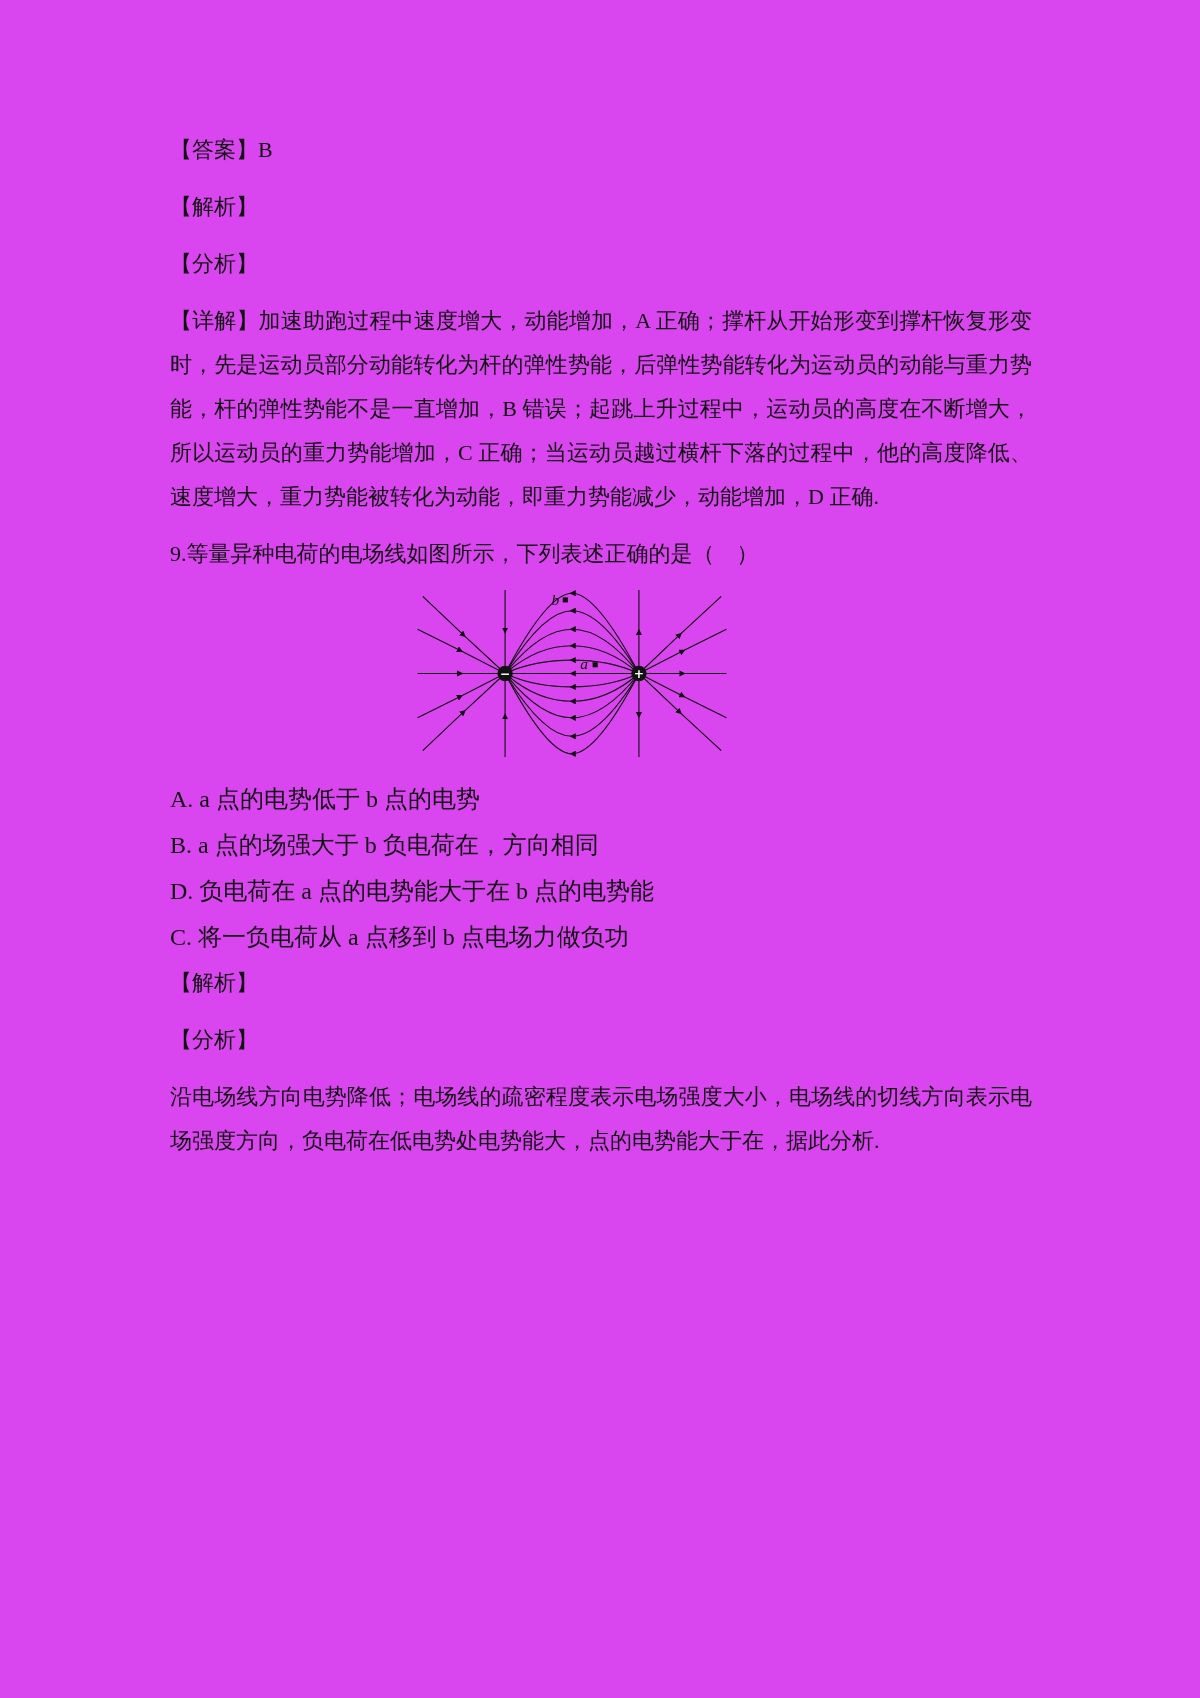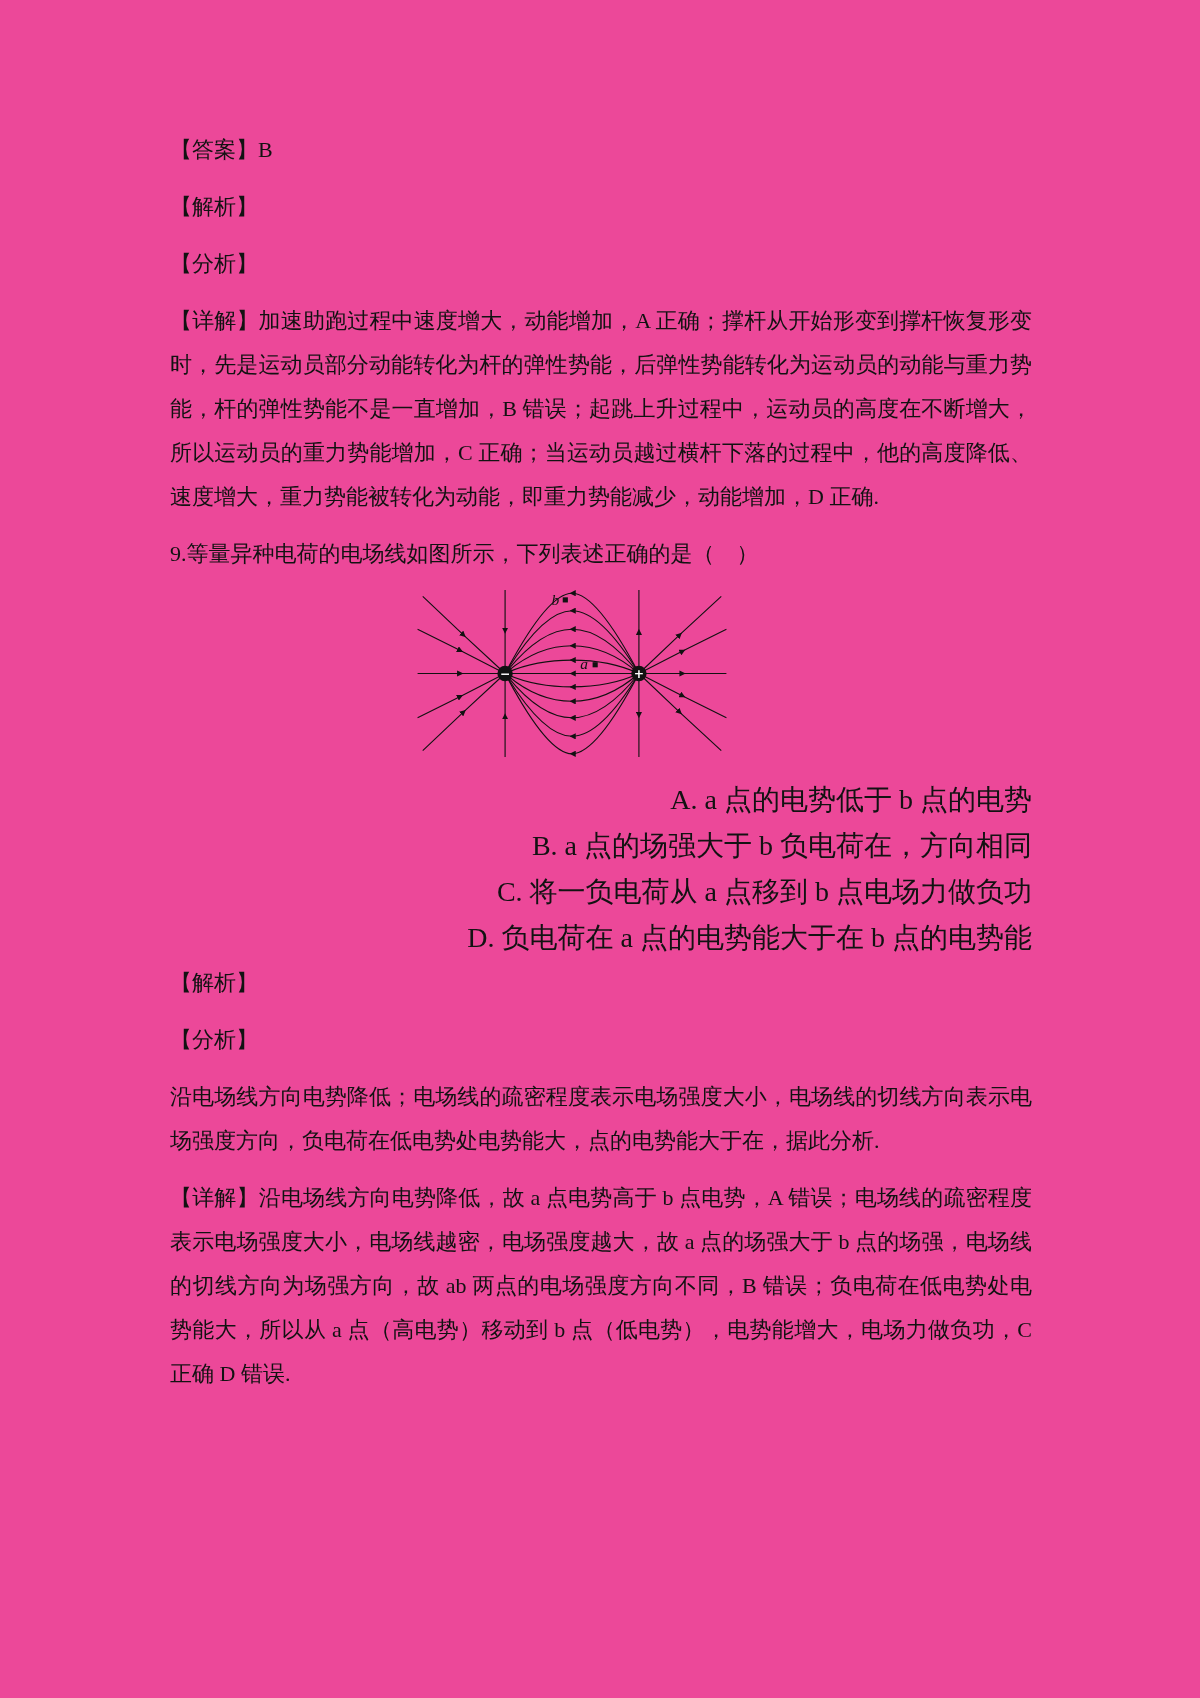--- a/index.html
+++ b/index.html
@@ -4,21 +4,21 @@
 <style>
   html, body {
     margin: 0;
     padding: 0;
     background: #ffffff;
   }
   .page {
     position: relative;
     width: 1200px;
     height: 1698px;
-    background: #ec4899;
+    background: #d946ef;
     box-sizing: border-box;
     padding: 128px 168px 71px 170px;
     font-family: "Liberation Serif", "DejaVu Serif", serif;
     color: #121212;
     overflow: hidden;
   }
   .para {
     font-size: 22px;
     line-height: 44px;
     margin: 0 0 13px 0;
@@ -28,24 +28,23 @@
     font-size: 22px;
     line-height: 44px;
     margin: 0 0 13px 0;
   }
   .question {
     font-size: 22px;
     line-height: 44px;
     margin: 6px 0 8px 0;
   }
   .option {
-    font-size: 28px;
+    font-size: 24px;
     line-height: 45px;
-    margin: 0 0 1px 12px;
-    text-align: right;
+    margin: 0 0 1px 0;
   }
   .figure-wrap {
     width: 340px;
     margin: 10px 0 16px 232px;
   }
   .figure-wrap svg {
     display: block;
   }
   .fieldline {
     fill: none;
@@ -120,21 +119,20 @@
 
       <text class="pointlabel" x="130" y="18">b</text>
       <rect x="141" y="11" width="5" height="5" fill="#111111"></rect>
       <text class="pointlabel" x="158" y="81">a</text>
       <rect x="170" y="74" width="5" height="5" fill="#111111"></rect>
     </svg>
   </div>
 
   <p class="option">A. a 点的电势低于 b 点的电势</p>
   <p class="option">B. a 点的场强大于 b 负电荷在，方向相同</p>
+  <p class="option">D. 负电荷在 a 点的电势能大于在 b 点的电势能</p>
   <p class="option">C. 将一负电荷从 a 点移到 b 点电场力做负功</p>
-  <p class="option">D. 负电荷在 a 点的电势能大于在 b 点的电势能</p>
 
   <p class="tagline">【解析】</p>
   <p class="tagline">【分析】</p>
   <p class="para">沿电场线方向电势降低；电场线的疏密程度表示电场强度大小，电场线的切线方向表示电场强度方向，负电荷在低电势处电势能大，点的电势能大于在，据此分析.</p>
-  <p class="para">【详解】沿电场线方向电势降低，故 a 点电势高于 b 点电势，A 错误；电场线的疏密程度表示电场强度大小，电场线越密，电场强度越大，故 a 点的场强大于 b 点的场强，电场线的切线方向为场强方向，故 ab 两点的电场强度方向不同，B 错误；负电荷在低电势处电势能大，所以从 a 点（高电势）移动到 b 点（低电势），电势能增大，电场力做负功，C 正确 D 错误.</p>
 
 </div>
 
 </body></html>

